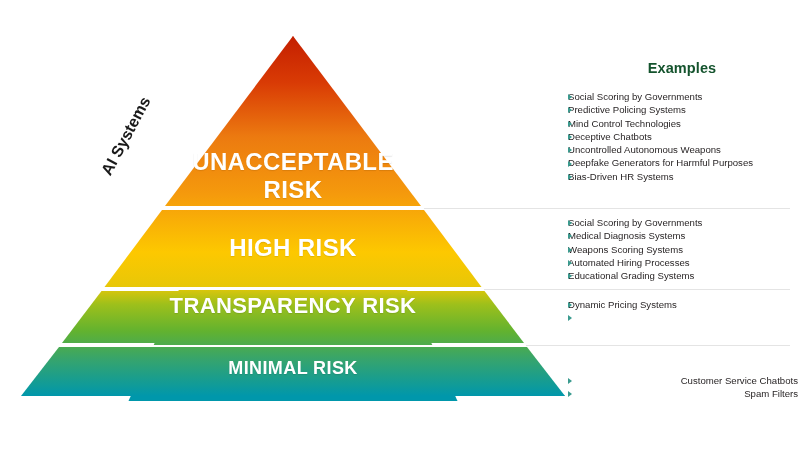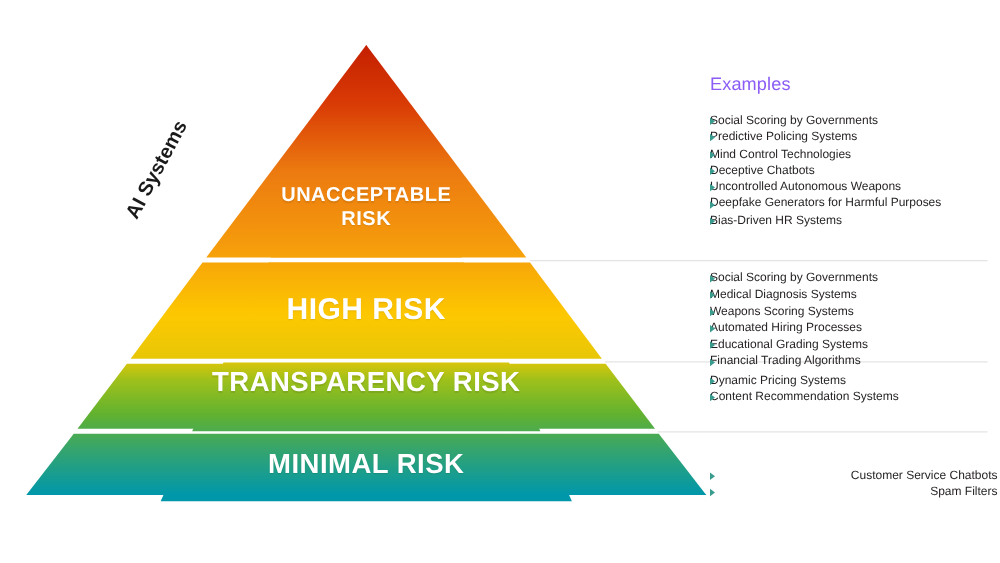--- a/index.html
+++ b/index.html
@@ -18,38 +18,38 @@
     position:absolute;
     color:#ffffff;
     font-weight:bold;
     text-align:center;
     letter-spacing:.4px;
     line-height:1.18;
     white-space:pre-line;
     text-shadow:0 1px 1px rgba(0,0,0,.10);
     pointer-events:none;
   }
-  #label-unacceptable{left:143px;top:148px;width:300px;font-size:16px;}
+  #label-unacceptable{left:143px;top:148px;width:300px;font-size:24px;}
   #label-high{left:143px;top:234px;width:300px;font-size:24px;}
   #label-transparency{left:123px;top:293px;width:340px;font-size:22px;}
-  #label-minimal{left:143px;top:358px;width:300px;font-size:22px;}
+  #label-minimal{left:143px;top:358px;width:300px;font-size:18px;}
 
   
   #ai-systems{
     position:absolute;left:98px;top:170px;
     font-size:16px;font-weight:bold;color:#1a1a1a;
     transform:rotate(-62deg);transform-origin:left top;
     white-space:nowrap;
   }
 
   
   #examples-panel{position:absolute;left:568px;top:60px;width:228px;}
   #examples-title{
-    font-size:14.5px;font-weight:normal;color:#8b5cf6;
-    margin:0 0 11px 0;letter-spacing:.1px;
+    font-size:14.5px;font-weight:bold;color:#14532d;
+    margin:0 0 11px 0;letter-spacing:.1px;text-align:center;
   }
   .example-group{position:absolute;left:568px;width:230px;}
   .example-group ul{list-style:none;margin:0;padding:0;}
   .example-group li{
     position:relative;
     font-size:9.6px;color:#231f20;line-height:12.1px;
     margin-bottom:1.2px;
   }
   .bullet-icon{
     position:absolute;left:0;top:3.2px;
@@ -127,27 +127,26 @@
         <li><span class="bullet-icon"></span><span>Bias-Driven HR Systems</span></li>
       </ul>
   </div>
   <div class="example-group" id="group-1" style="top:217px;">
     <ul>
         <li><span class="bullet-icon"></span><span>Social Scoring by Governments</span></li>
         <li><span class="bullet-icon"></span><span>Medical Diagnosis Systems</span></li>
         <li><span class="bullet-icon"></span><span>Weapons Scoring Systems</span></li>
         <li><span class="bullet-icon"></span><span>Automated Hiring Processes</span></li>
         <li><span class="bullet-icon"></span><span>Educational Grading Systems</span></li>
-        <li><span class="bullet-icon"></span><span>Financial Trading Algorithms</span></li>
       </ul>
   </div>
   <div class="example-group" id="group-2" style="top:299px;">
     <ul>
         <li><span class="bullet-icon"></span><span>Dynamic Pricing Systems</span></li>
-        <li><span class="bullet-icon"></span><span>Content Recommendation Systems</span></li>
+        <li><span class="bullet-icon"></span></li>
       </ul>
   </div>
   <div class="example-group" id="group-3" style="top:375px;text-align:right;">
     <ul>
         <li><span class="bullet-icon"></span><span>Customer Service Chatbots</span></li>
         <li><span class="bullet-icon"></span><span>Spam Filters</span></li>
       </ul>
   </div>
 
 </div>

